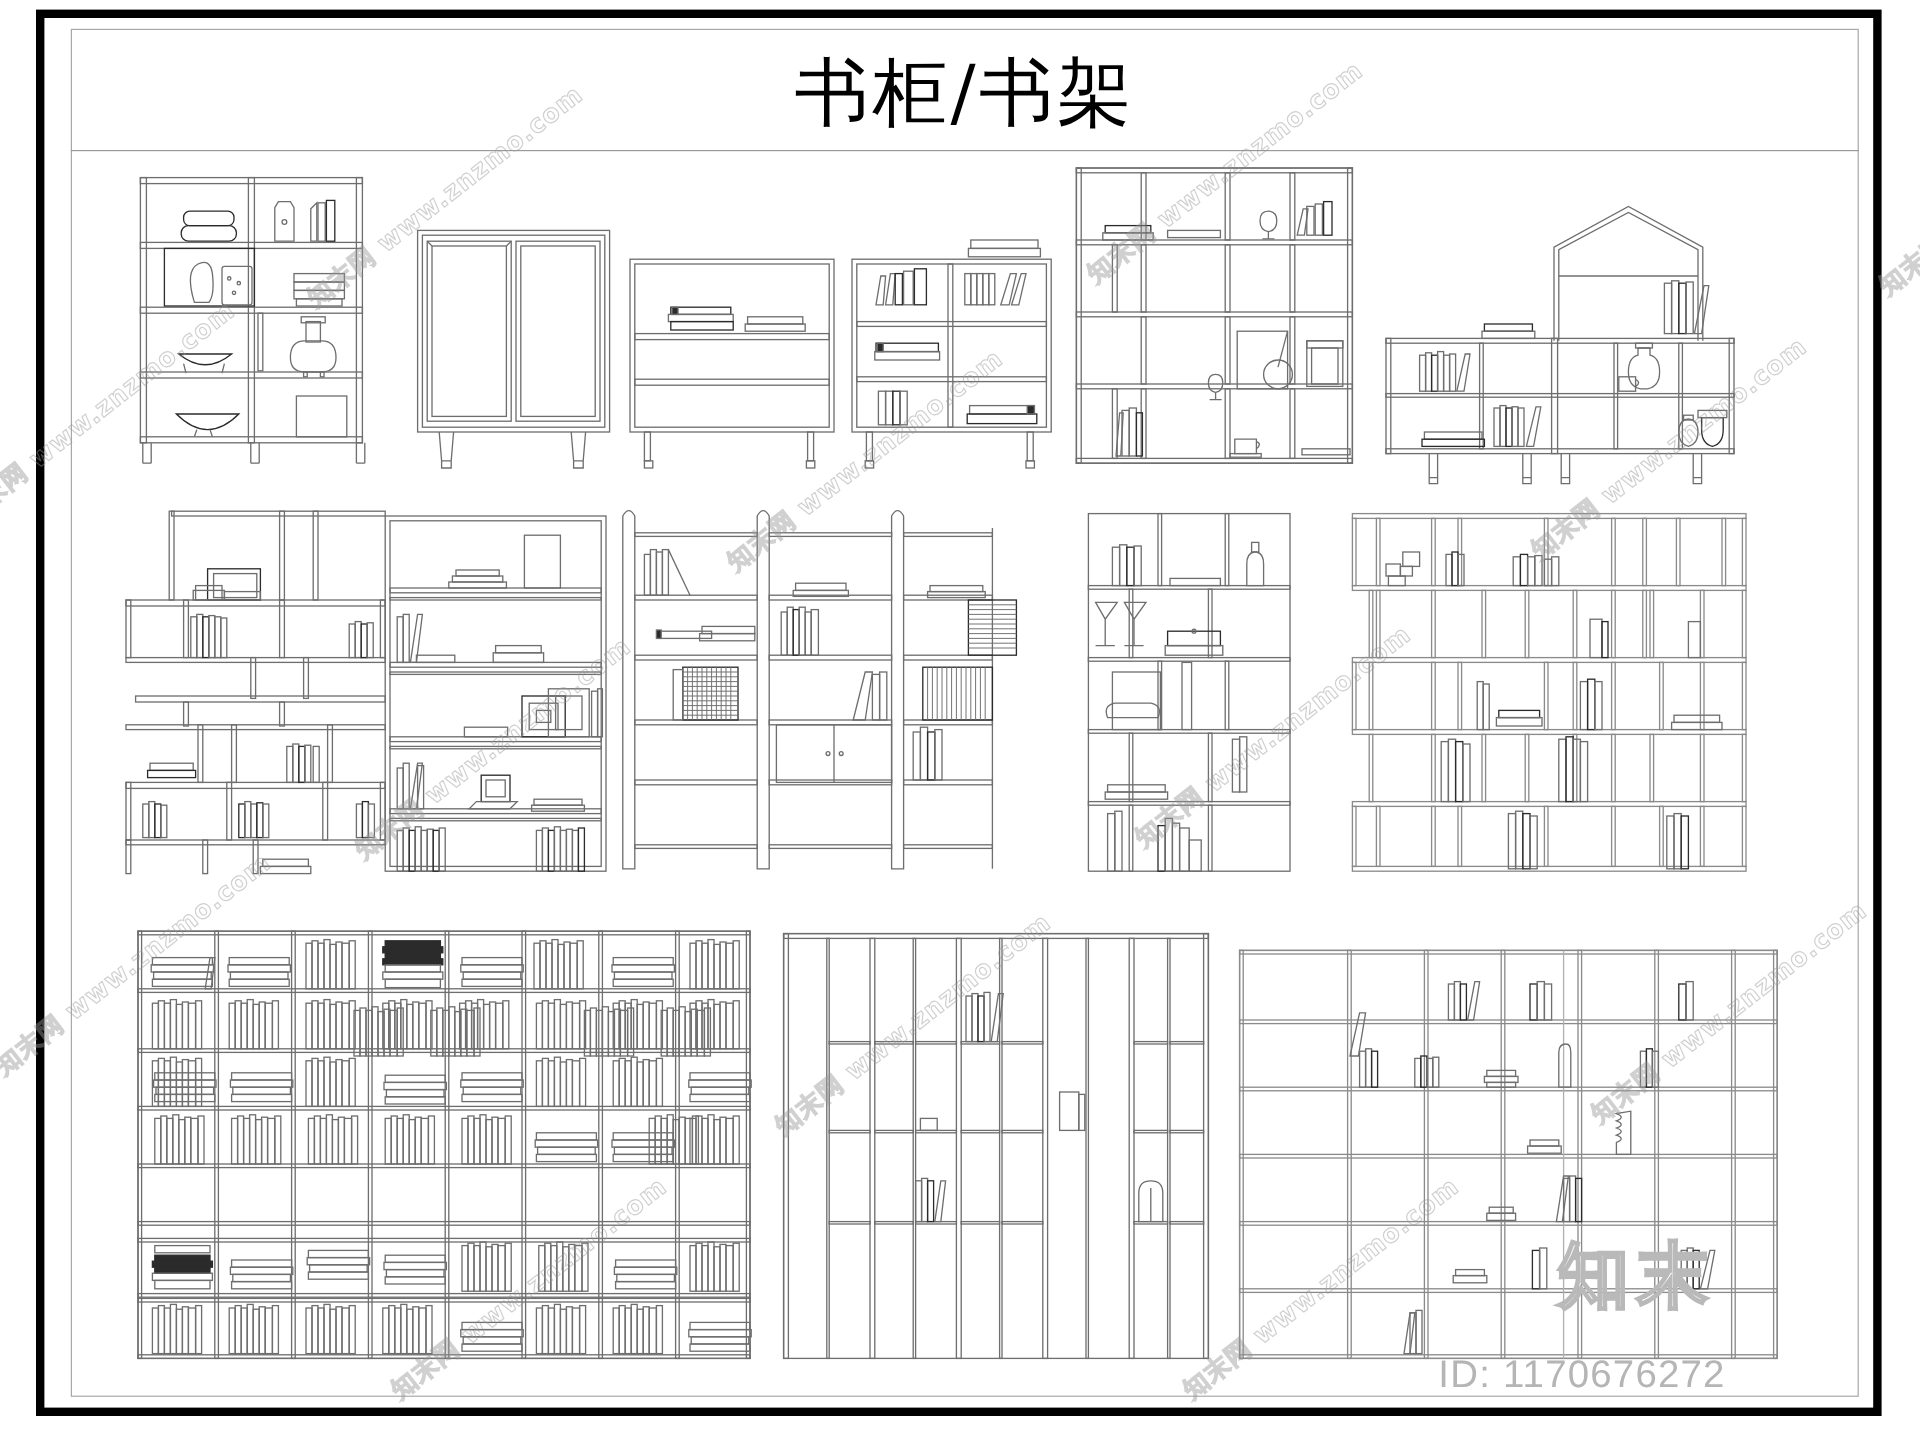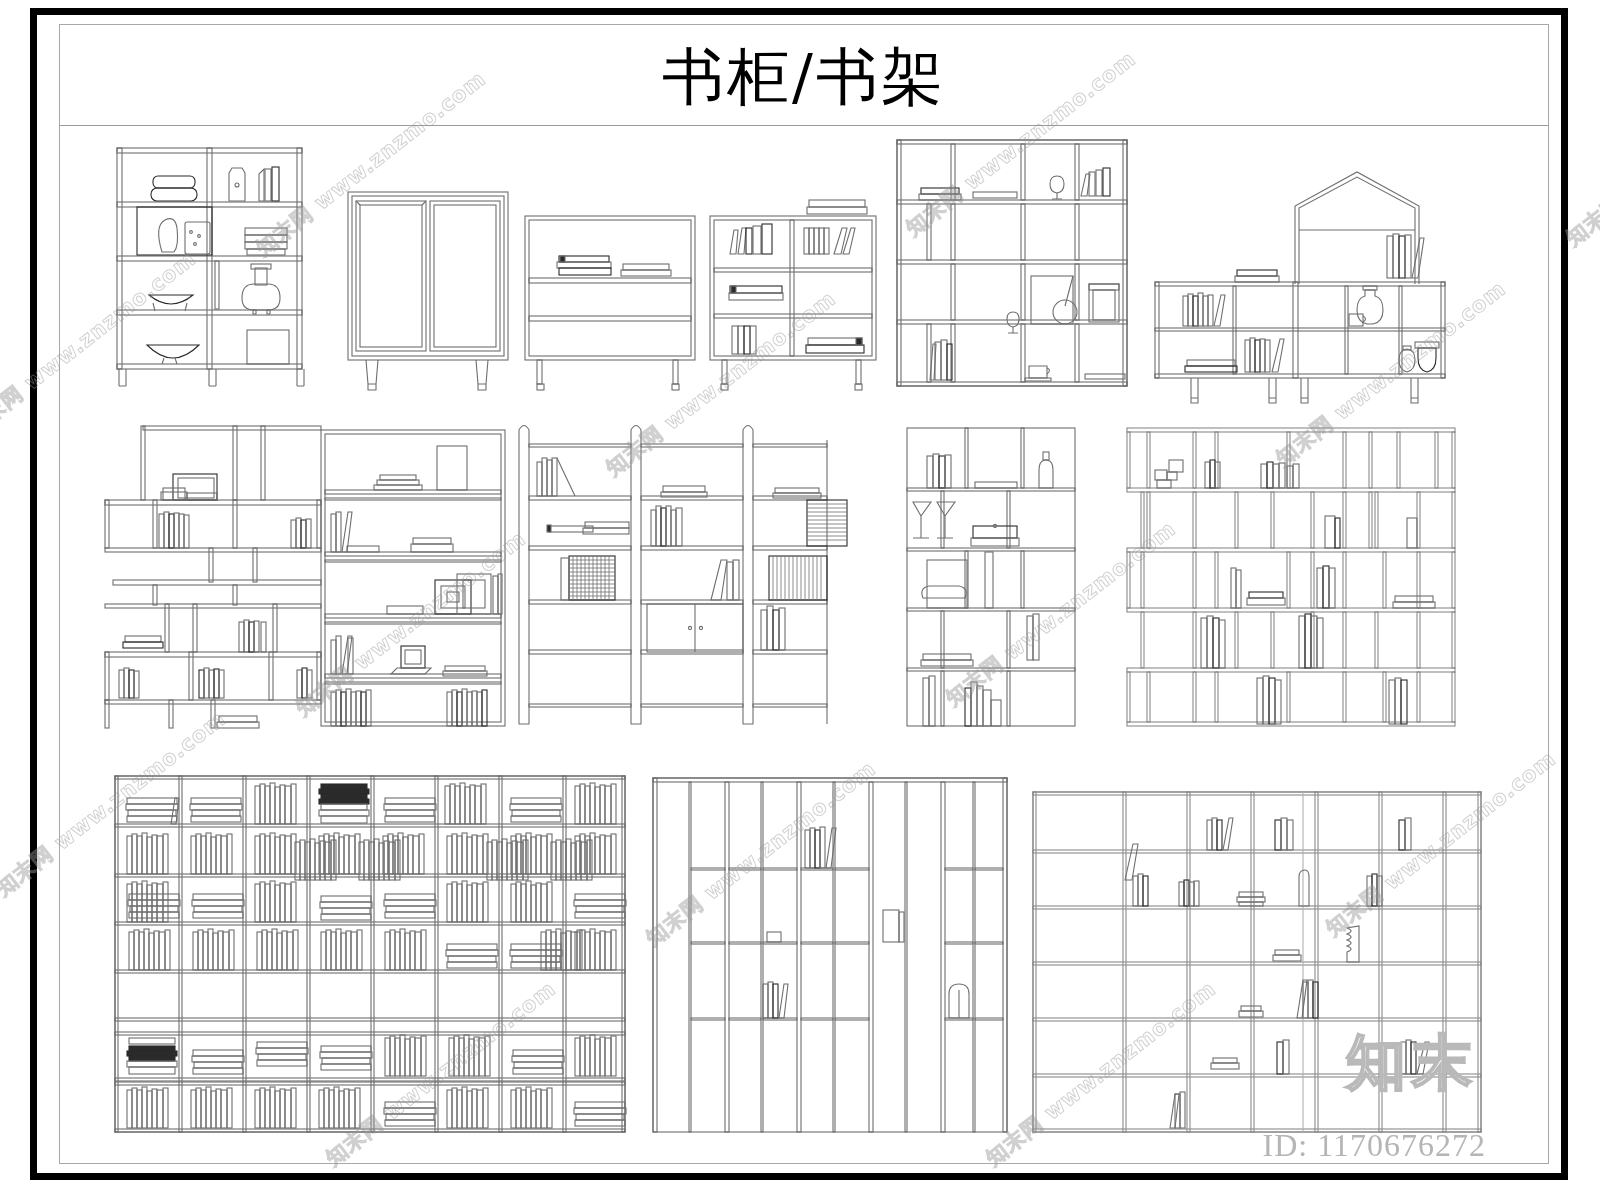--- a/index.html
+++ b/index.html
@@ -1,18 +1,18 @@
 <!DOCTYPE html>
 <html><head>
 <meta charset="utf-8">
 <style>
   html,body{margin:0;padding:0;background:#ffffff;}
   body{width:1600px;height:1200px;overflow:hidden;font-family:"Liberation Sans",sans-serif;}
 
-  #sheet{position:relative;width:1508px;height:1200px;background:#ffffff;padding-left:48px;}
+  #sheet{position:relative;width:1508px;height:1200px;background:#ffffff;}
 
   
   .outer-border{
     position:absolute;left:30px;top:8px;width:1538px;height:1172px;
     border:7px solid #000000;box-sizing:border-box;background:#ffffff;
   }
   
   .inner-frame{
     position:absolute;left:59px;top:24px;width:1490px;height:1140px;
     border:1.5px solid #a8a8a8;box-sizing:border-box;background:transparent;
@@ -49,21 +49,21 @@
   
   .brand{
     position:absolute;right:78px;bottom:96px;
     font-family:"DejaVu Sans","Liberation Sans",sans-serif;
     font-size:60px;font-weight:700;letter-spacing:6px;
     color:transparent;-webkit-text-stroke:2px #b9b9b9;
     pointer-events:none;
   }
   .brand-id{
     position:absolute;right:70px;bottom:36px;
-    font-family:Liberation Serif, serif;
+    font-family:Liberation Sans, sans-serif;
     font-size:32px;font-weight:400;letter-spacing:1px;
     color:#b5b5b5;pointer-events:none;
   }
 </style>
 </head>
 <body>
 
 <div id="sheet">
 
   <div class="outer-border"></div>

